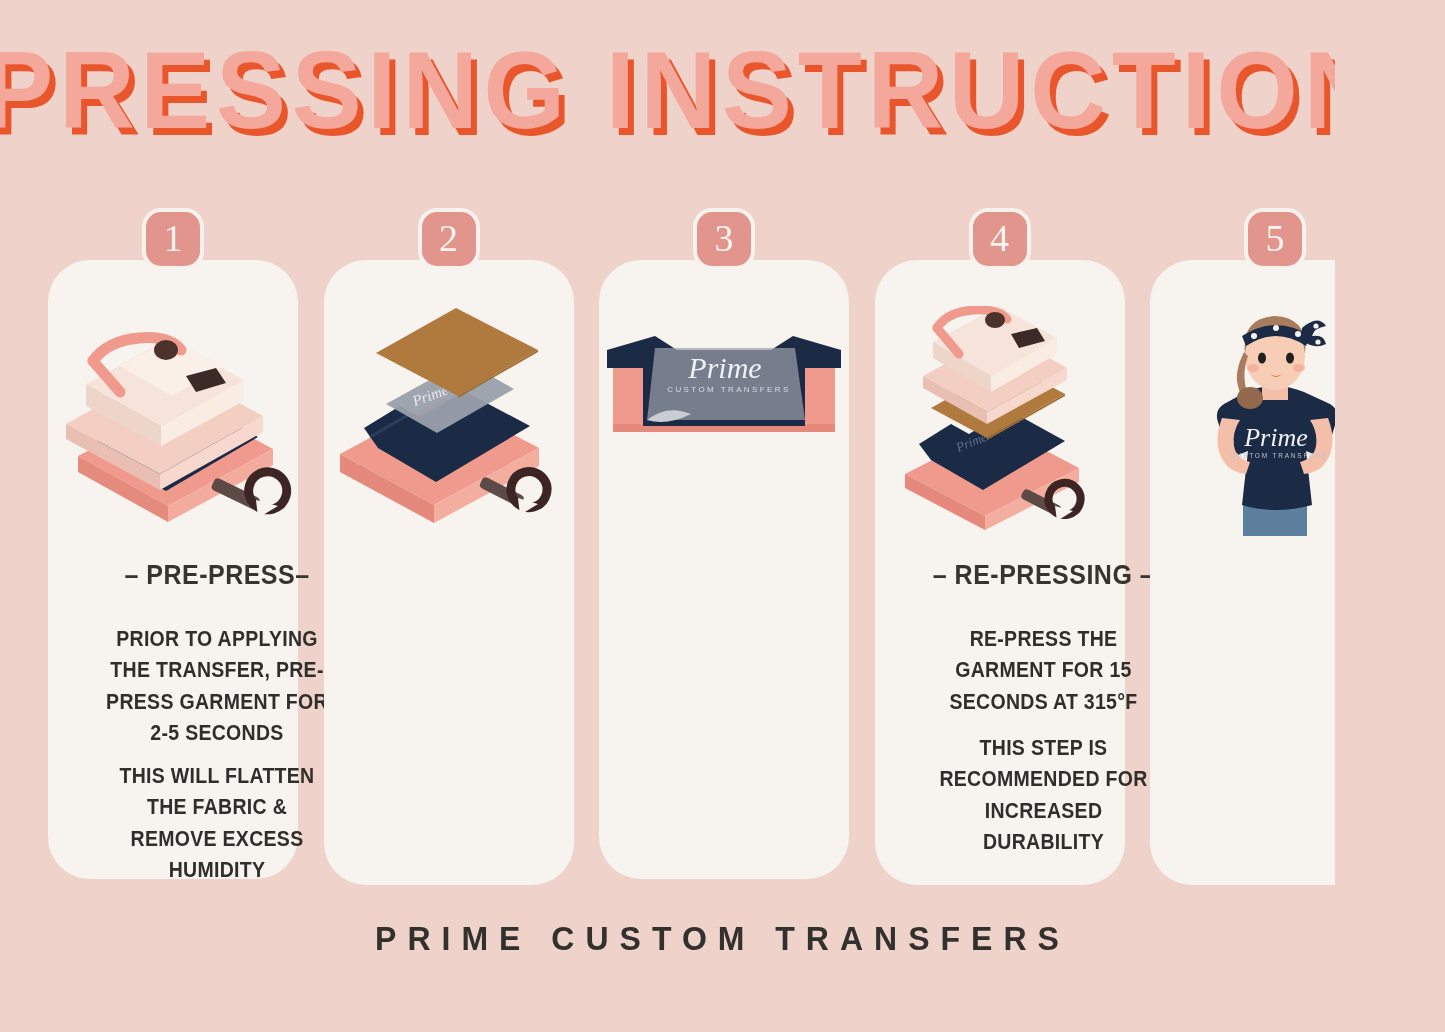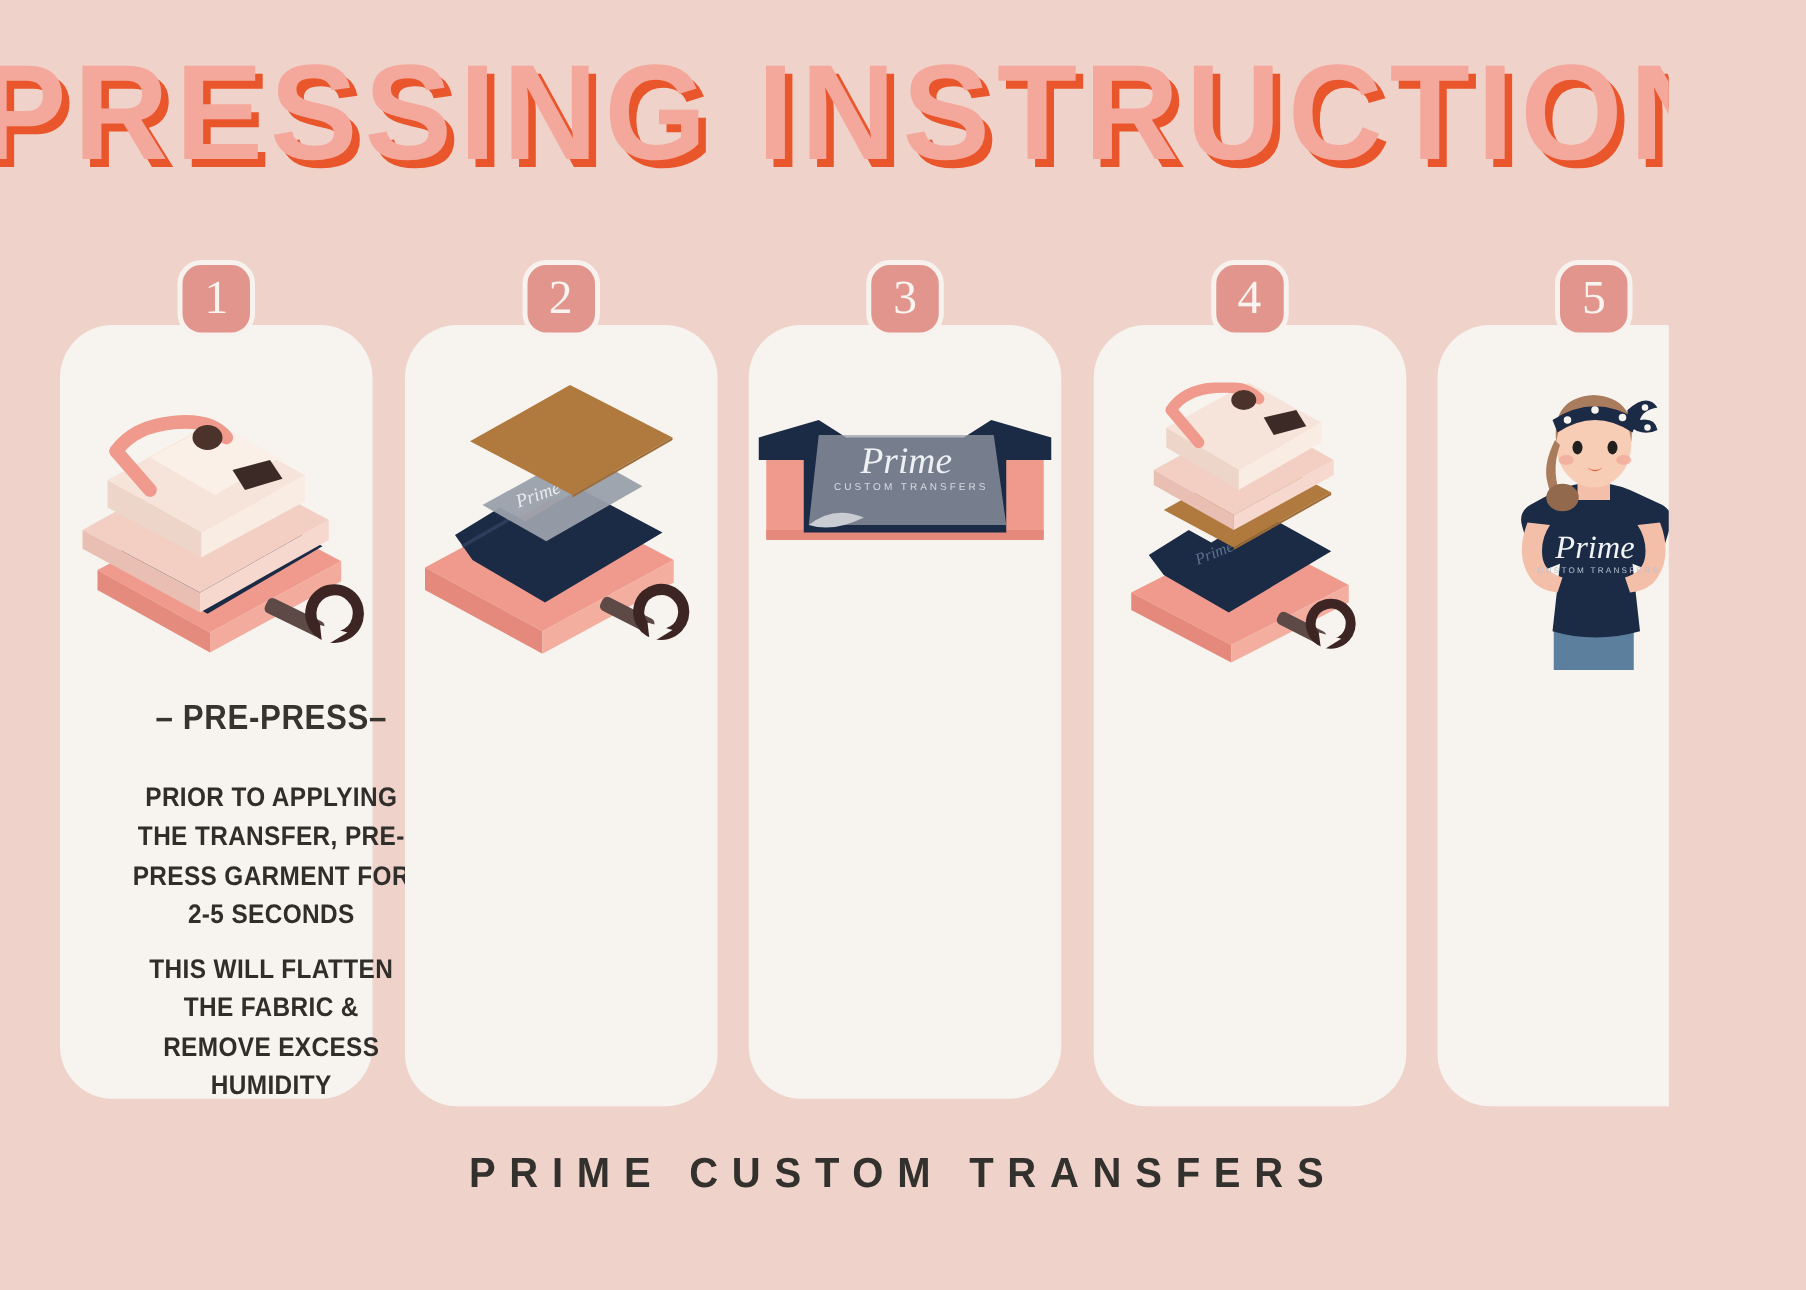--- a/index.html
+++ b/index.html
@@ -286,20 +286,25 @@
           <polygon points="58,36 124,0 182,32 116,70" fill="#f6e4da"></polygon>
           <polygon points="58,36 58,52 116,86 116,70" fill="#eed5c9"></polygon>
           <polygon points="116,70 116,86 182,48 182,32" fill="#f8ece3"></polygon>
 
           <path d="M62 22 q10 -16 36 -18 q24 -2 34 9" fill="none" stroke="#ef9a8c" stroke-width="9" stroke-linecap="round"></path>
           <path d="M62 22 L84 48" fill="none" stroke="#ef9a8c" stroke-width="9" stroke-linecap="round"></path>
           <ellipse cx="120" cy="14" rx="10" ry="8" fill="#4b332c"></ellipse>
           <polygon points="136,28 162,22 170,35 144,42" fill="#3b2a25"></polygon>
         </svg>
       </div>
+      <div class="card-text">
+        <div class="card-heading">– RE-PRESSING –</div>
+        <p class="card-para">RE-PRESS THE GARMENT FOR 15 SECONDS AT 315°F</p>
+        <p class="card-para">THIS STEP IS RECOMMENDED FOR INCREASED DURABILITY</p>
+      </div>
     </div>
 
     <div class="card tall">
       <div class="badge">5</div>
       <div class="illo">
         <svg viewBox="0 0 250 230" xmlns="http://www.w3.org/2000/svg">
 
           <rect x="93" y="198" width="64" height="32" fill="#5b7f9c"></rect>
 
           <path d="M96 86 q29 -12 58 0 l26 12 q10 6 6 18 l-8 26 q-3 9 -12 7 l-10 -4 l6 54 q-36 10 -70 0 l6 -54 l-10 4 q-9 2 -12 -7 l-8 -26 q-4 -12 6 -18 z" fill="#1b2a45"></path>

